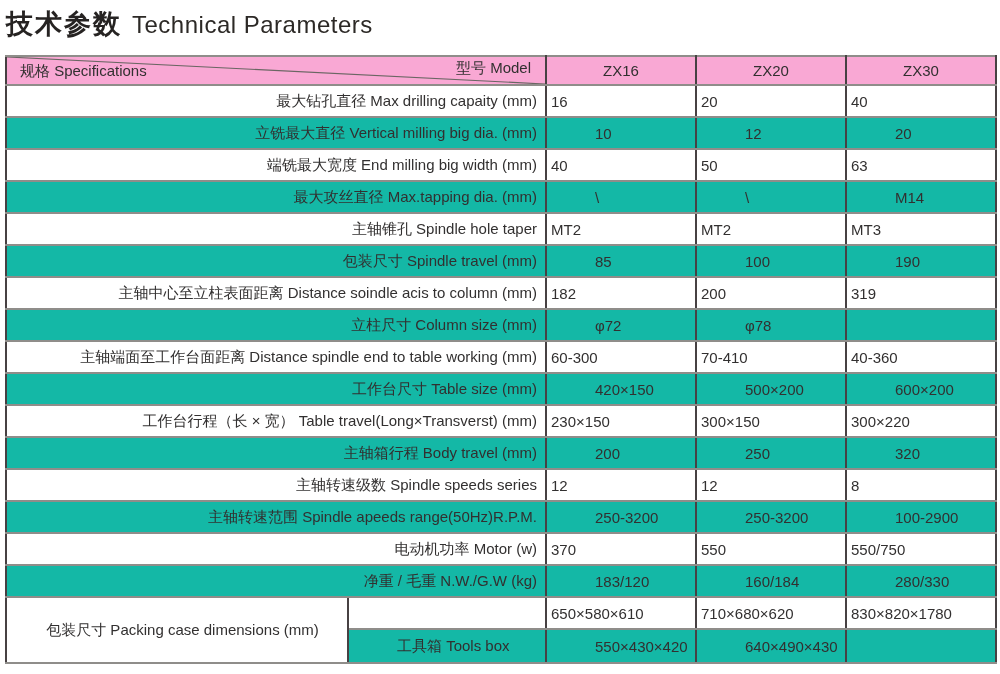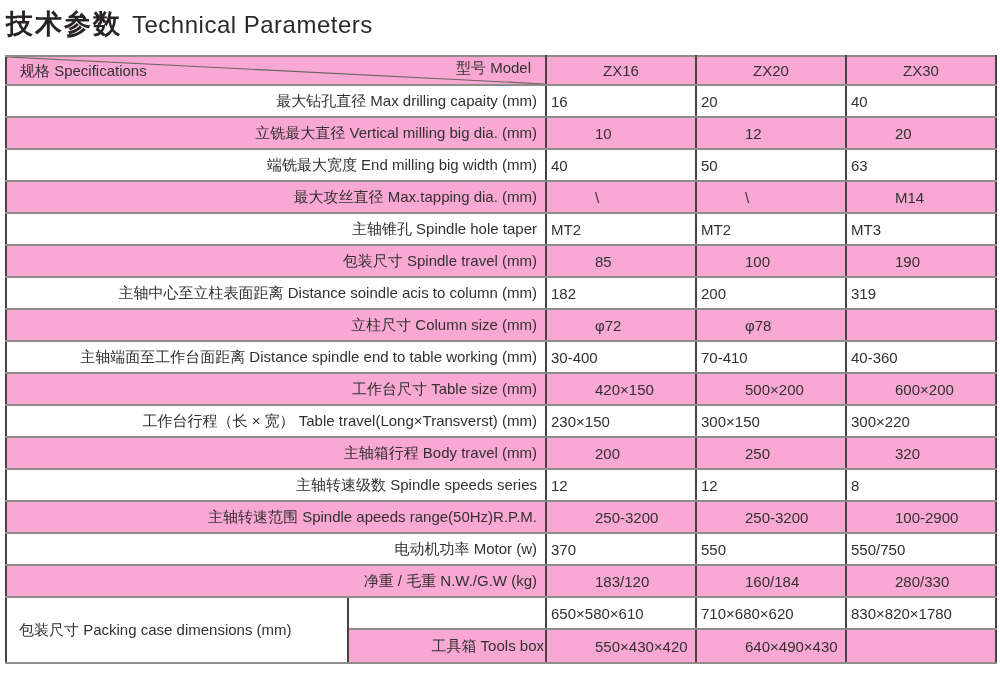--- a/index.html
+++ b/index.html
@@ -96,32 +96,32 @@
     height: 30px;
     white-space: nowrap;
     overflow: hidden;
   }
   td.val {
     text-align: left;
     padding: 0 4px;
     height: 30px;
   }
   tr.row-white td { background: #ffffff; }
-  tr.row-gray td { background: #f9a8d4; padding-left: 48px; }
+  tr.row-gray td { background: #14b8a6; padding-left: 48px; }
   td.packing-label {
     background: #ffffff;
-    text-align: left;
+    text-align: center;
     padding-left: 12px;
     white-space: nowrap;
     margin-left: 20px;
   }
   td.sub-empty { background: #ffffff; }
   td.sub-tools {
     background: #e9e8e5;
-    text-align: right;
+    text-align: left;
     height: 30px;
   }
 </style>
 </head>
 <body>
 
 <div class="page">
 
   <div class="title">
     <span class="title-zh">技术参数</span><span class="title-en">Technical Parameters</span>
@@ -194,21 +194,21 @@
           <td class="val">319</td>
         </tr>
         <tr class="row-gray">
           <td class="label" colspan="2">立柱尺寸  Column size (mm)</td>
           <td class="val">φ72</td>
           <td class="val">φ78</td>
           <td class="val"></td>
         </tr>
         <tr class="row-white">
           <td class="label" colspan="2">主轴端面至工作台面距离  Distance spindle end to table working (mm)</td>
-          <td class="val">30-400</td>
+          <td class="val">60-300</td>
           <td class="val">70-410</td>
           <td class="val">40-360</td>
         </tr>
         <tr class="row-gray">
           <td class="label" colspan="2">工作台尺寸  Table size (mm)</td>
           <td class="val">420×150</td>
           <td class="val">500×200</td>
           <td class="val">600×200</td>
         </tr>
         <tr class="row-white">

